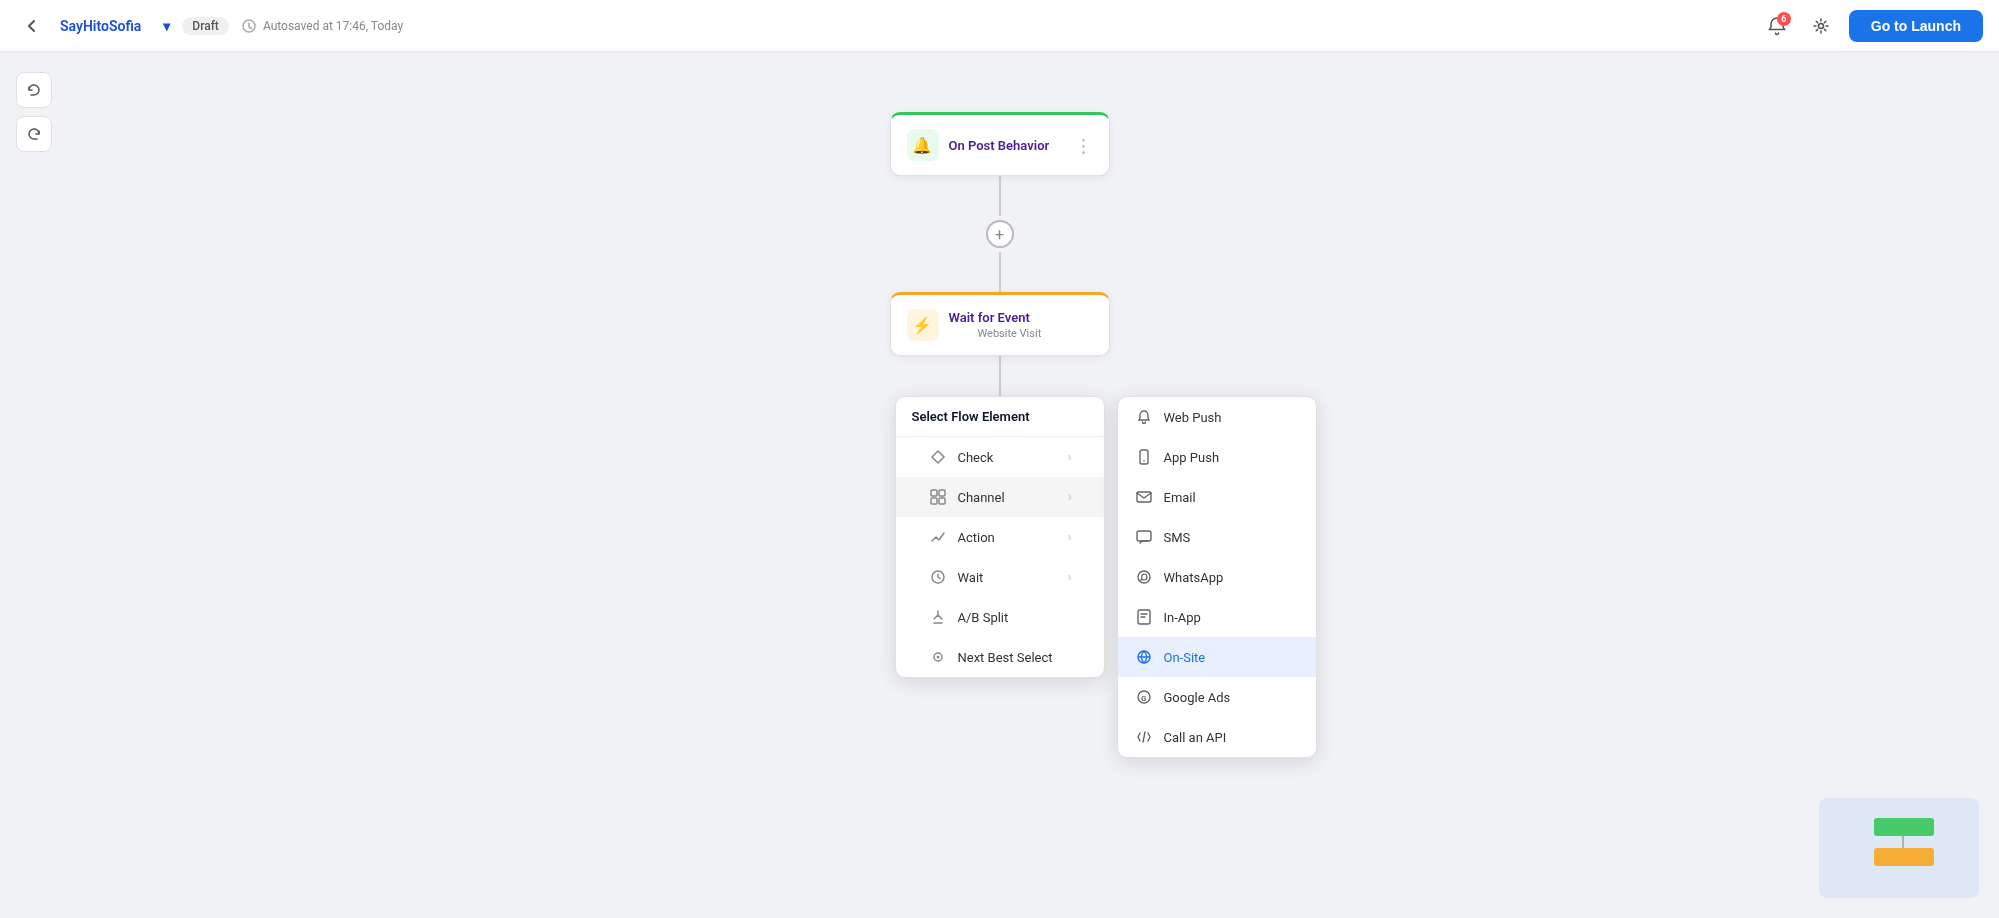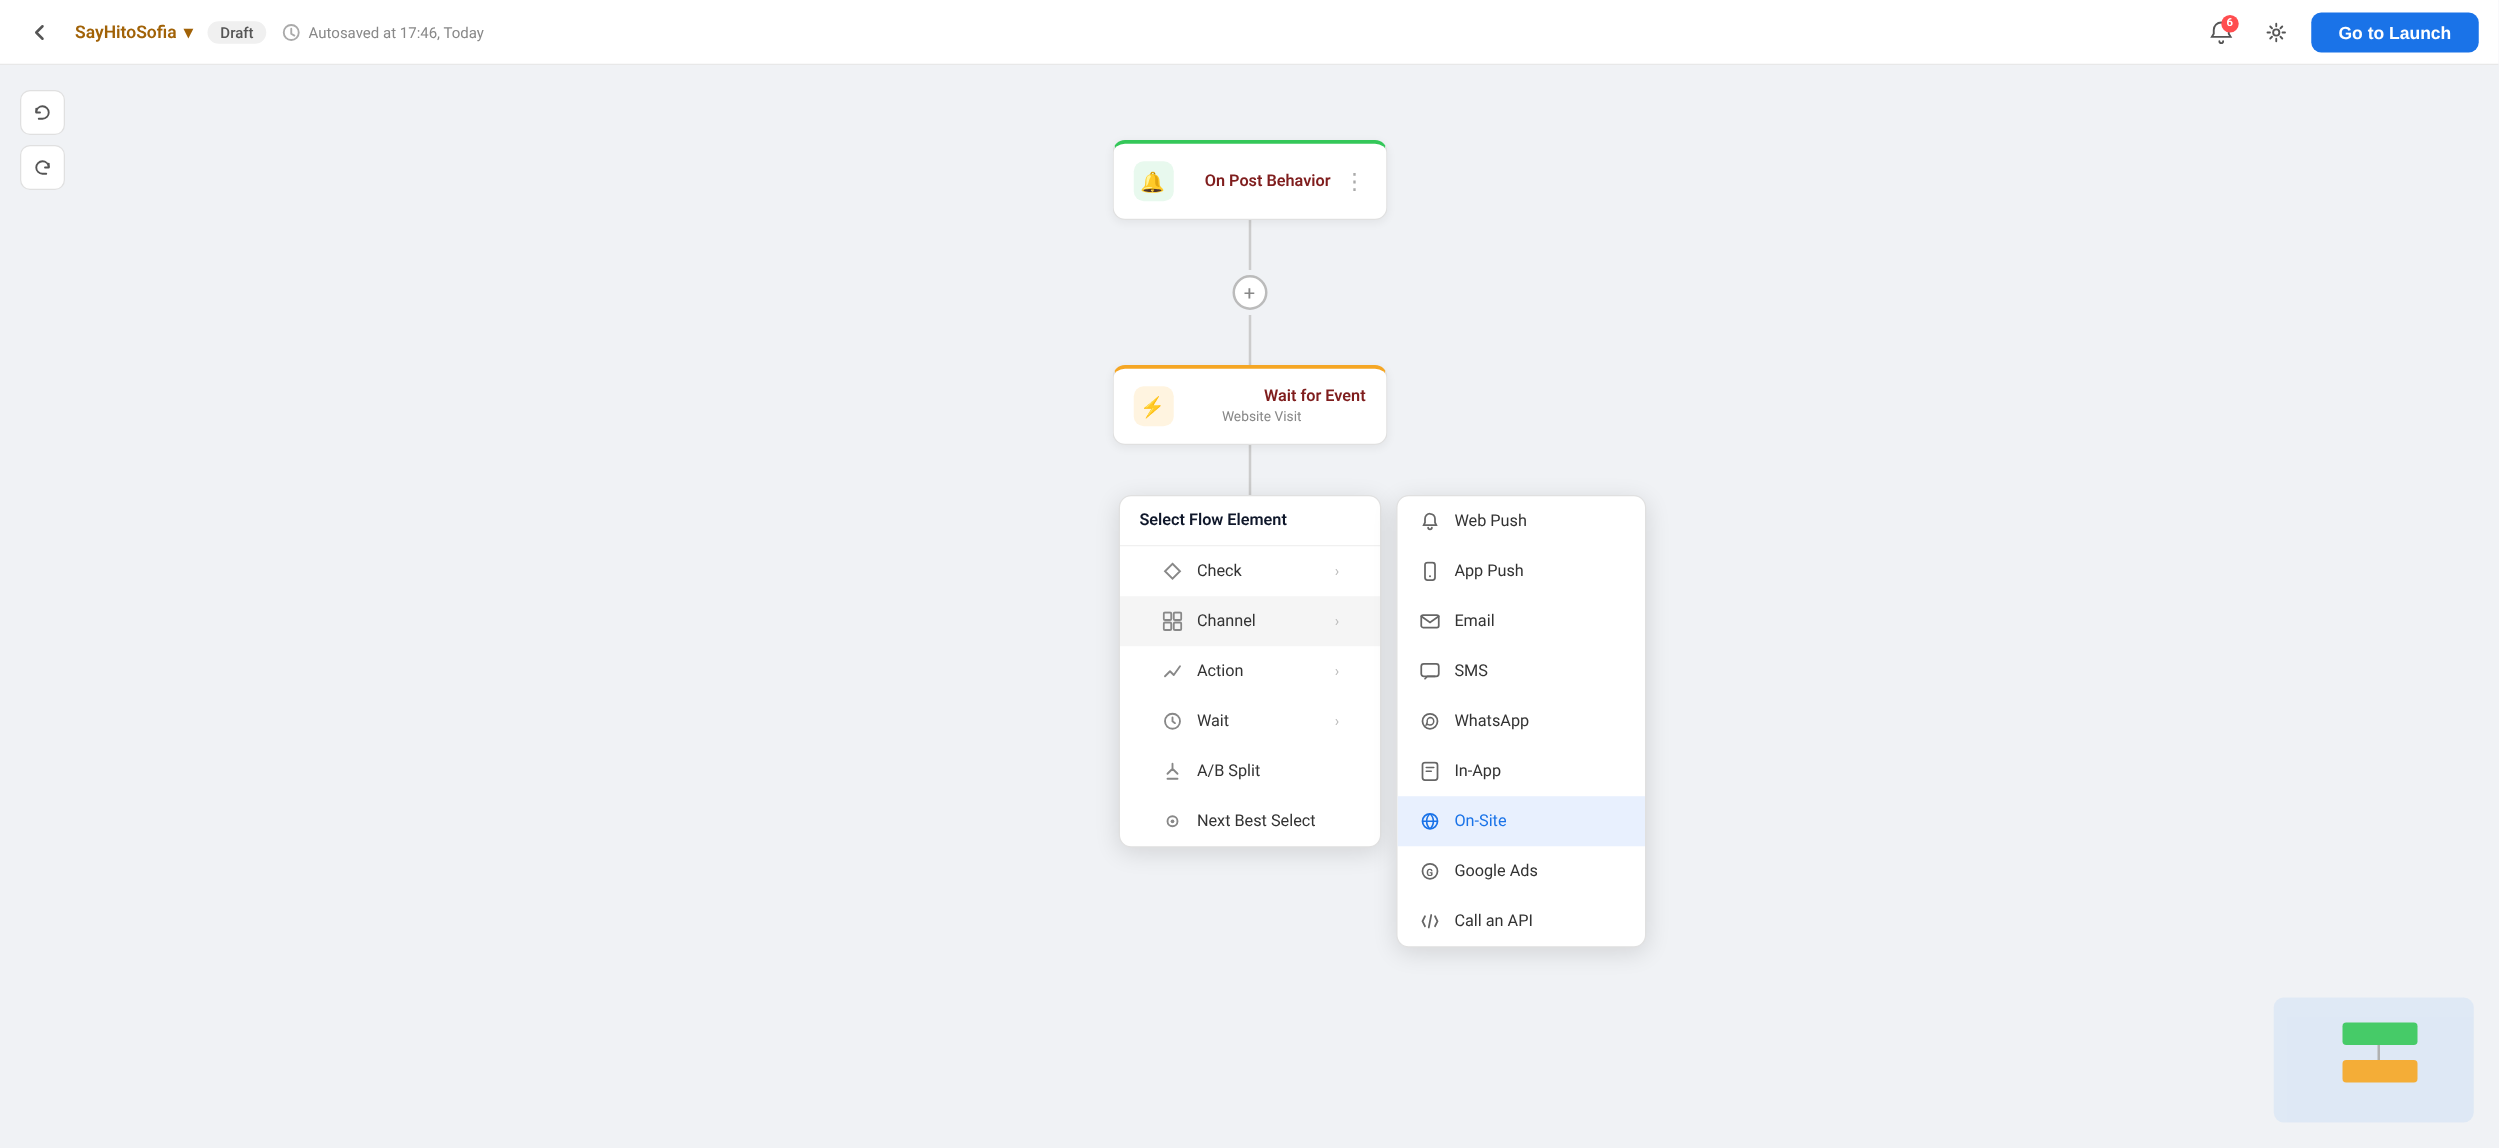--- a/index.html
+++ b/index.html
@@ -30,22 +30,22 @@
       gap: 12px;
     }
     .back-btn {
       width: 32px; height: 32px;
       display: flex; align-items: center; justify-content: center;
       cursor: pointer;
       border-radius: 6px;
       color: #555;
     }
     .project-name {
-      display: flex; align-items: center; gap: 6px;
-      font-size: 14px; font-weight: 600; color: #a16207;
+      display: flex; align-items: center; gap: 22px;
+      font-size: 14px; font-weight: 600; color: #1d4ed8;
       cursor: pointer;
     }
     .draft-badge {
       background: #f0f0f0;
       color: #555;
       font-size: 12px;
       padding: 2px 10px;
       border-radius: 12px;
       font-weight: 500;
     }
@@ -150,21 +150,21 @@
     .node-icon {
       width: 32px; height: 32px;
       border-radius: 8px;
       display: flex; align-items: center; justify-content: center;
       font-size: 16px;
       flex-shrink: 0;
     }
     .node-icon.green-bg { background: #e8f9ee; color: #34c759; }
     .node-icon.orange-bg { background: #fff4e0; color: #f5a623; }
     .node-text { flex: 1; }
-    .node-title { font-size: 13px; font-weight: 600; color: #7f1d1d; text-align: right; }
+    .node-title { font-size: 13px; font-weight: 600; color: #4c1d95; }
     .node-subtitle { font-size: 11px; color: #888; margin-top: 2px; margin-left: 29px; }
     .node-menu {
       color: #aaa;
       cursor: pointer;
       font-size: 18px;
     }
 
     .connector-line {
       width: 2px;
       height: 40px;

